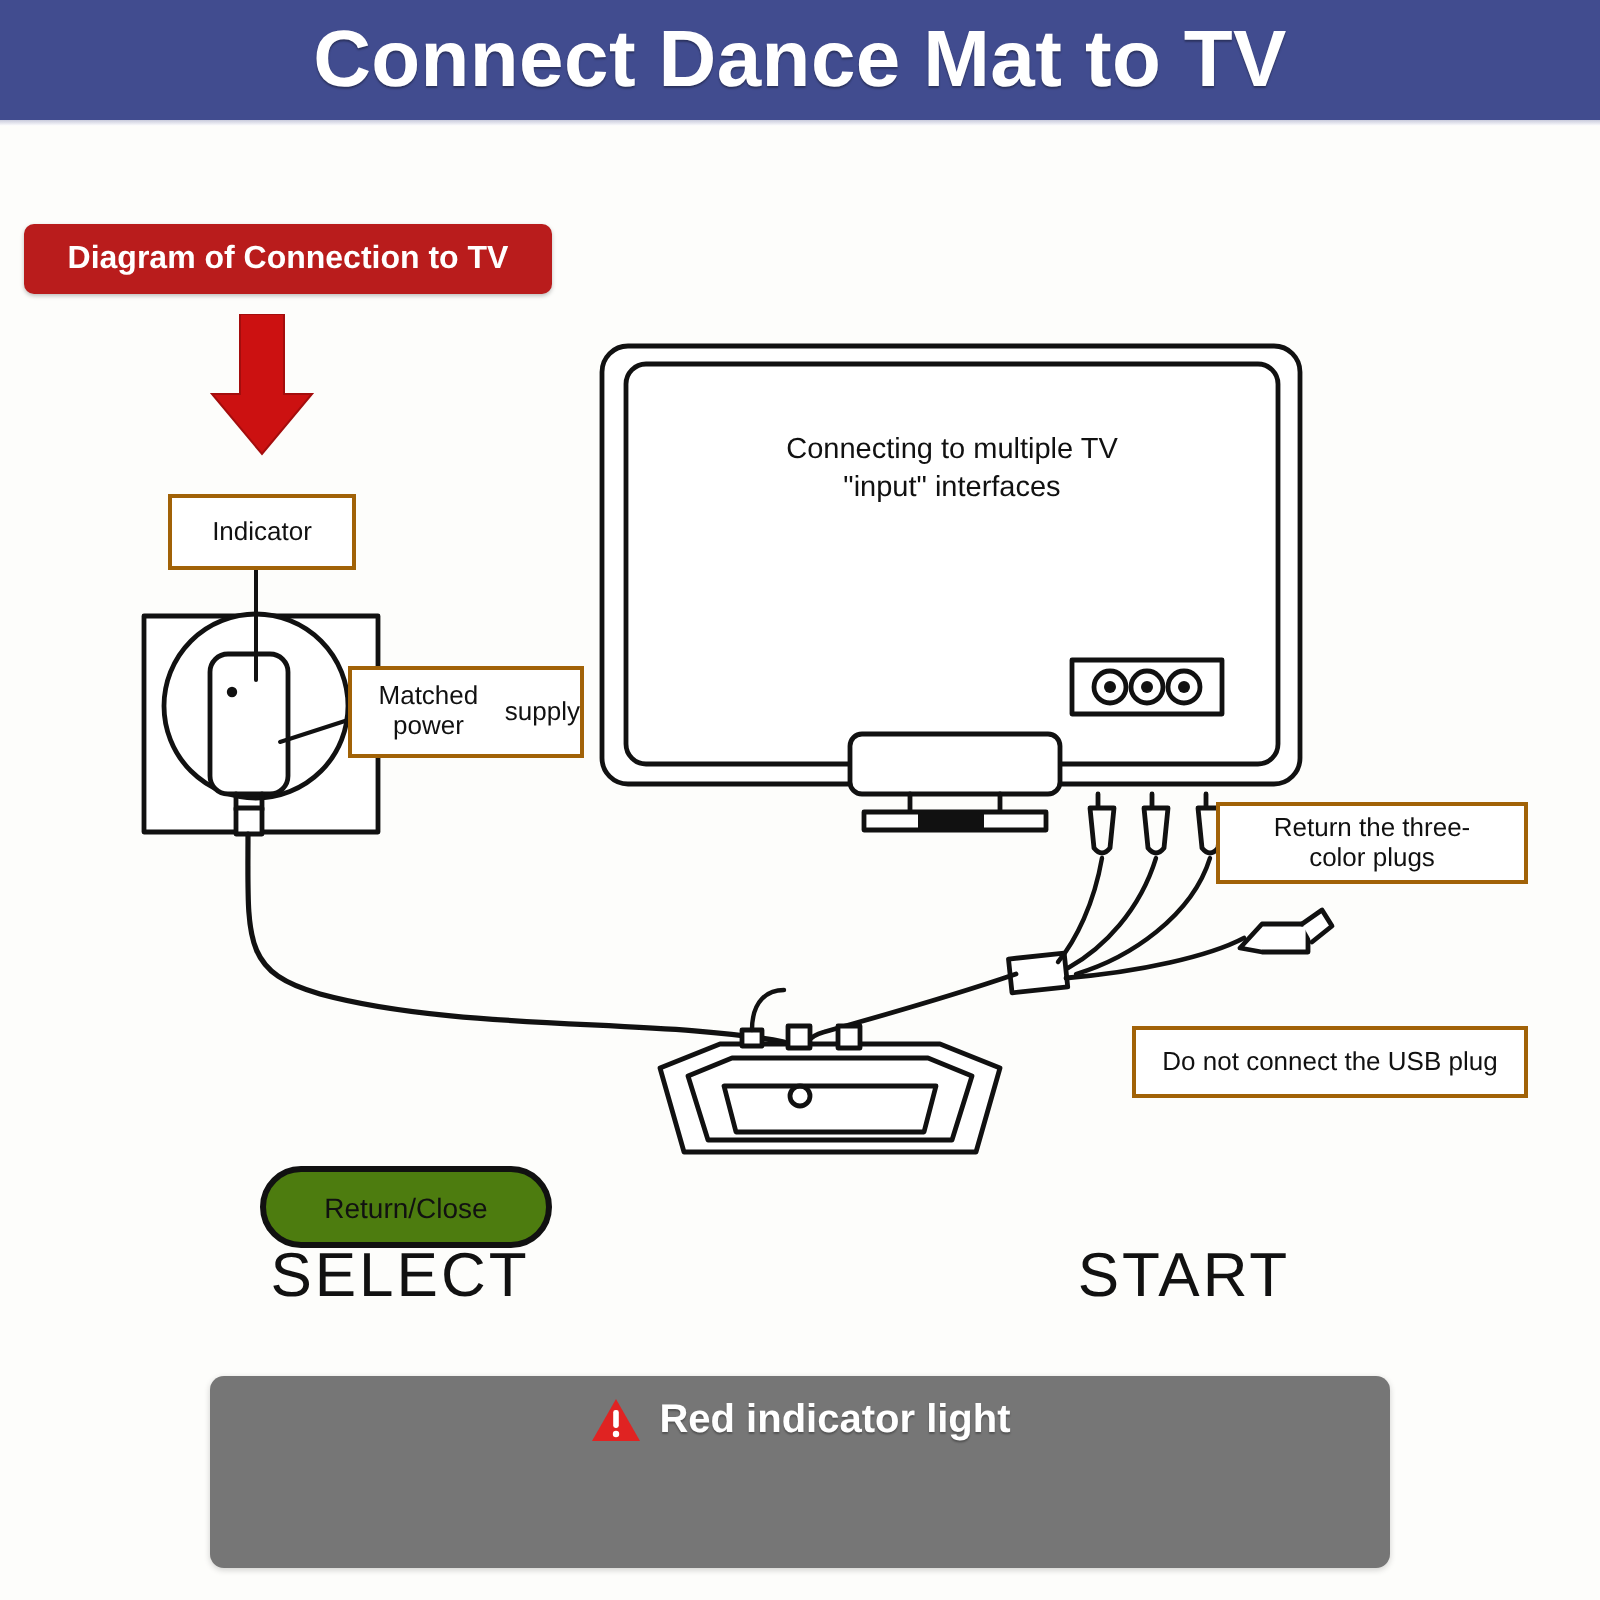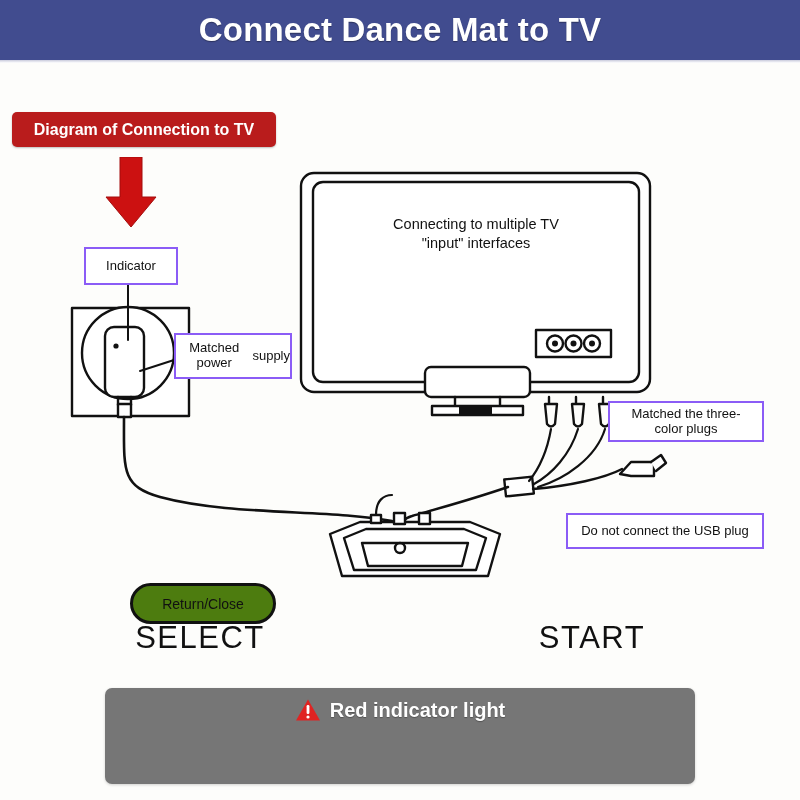--- a/index.html
+++ b/index.html
@@ -10,21 +10,21 @@
   }
   #page{position:absolute;inset:0;width:800px;height:800px;}
 
   
   .header-band{
     position:absolute;left:0;top:0;width:800px;height:60px;
     background:#414c8f;
     display:flex;align-items:center;justify-content:center;
   }
   .header-title{
-    color:#ffffff;font-size:33px;font-weight:bold;letter-spacing:.2px;
+    color:#ffffff;font-size:40px;font-weight:bold;letter-spacing:.2px;
     font-family:"Liberation Sans","DejaVu Sans",sans-serif;
     text-shadow:0 1px 1px rgba(0,0,0,.35);
     white-space:nowrap;
   }
   .header-underline{
     position:absolute;left:0;top:60px;width:800px;height:3px;
     background:linear-gradient(to bottom,#c9cbdc,#ffffff);
   }
 
   
@@ -36,21 +36,21 @@
   }
   .caption-chip span{
     color:#fff;font-size:16px;font-weight:bold;white-space:nowrap;
   }
 
   
   .red-arrow{position:absolute;left:103px;top:157px;width:56px;height:72px;}
 
   
   .lbl-box{
-    position:absolute;background:#fff;border:2px solid #8b5cf6;
+    position:absolute;background:#fff;border:2px solid #a16207;
     display:flex;align-items:center;justify-content:center;
     text-align:center;color:#111;line-height:1.15;
     font-size:13px;
   }
 
   
   .pill{
     position:absolute;border:3px solid #111;border-radius:22px;background:#4d7c0f;
     display:flex;align-items:center;justify-content:center;
   }
@@ -184,21 +184,21 @@
   <div class="lbl-box" style="left:84px;top:247px;width:90px;height:34px;">
     <span>Indicator</span>
   </div>
 
   <div class="lbl-box" style="left:174px;top:333px;width:114px;height:42px;">
     <span>Matched power</span>
     <span>supply</span>
   </div>
 
   <div class="lbl-box" style="left:608px;top:401px;width:152px;height:37px;flex-direction:column;">
-    <span>Matched the three-</span>
+    <span>Return the three-</span>
     <span>color plugs</span>
   </div>
 
   <div class="lbl-box" style="left:566px;top:513px;width:194px;height:32px;">
     <span>Do not connect the USB plug</span>
   </div>
 
   <div class="pill" style="left:130px;top:583px;width:140px;height:35px;">
     <span>Return/Close</span>
   </div>

